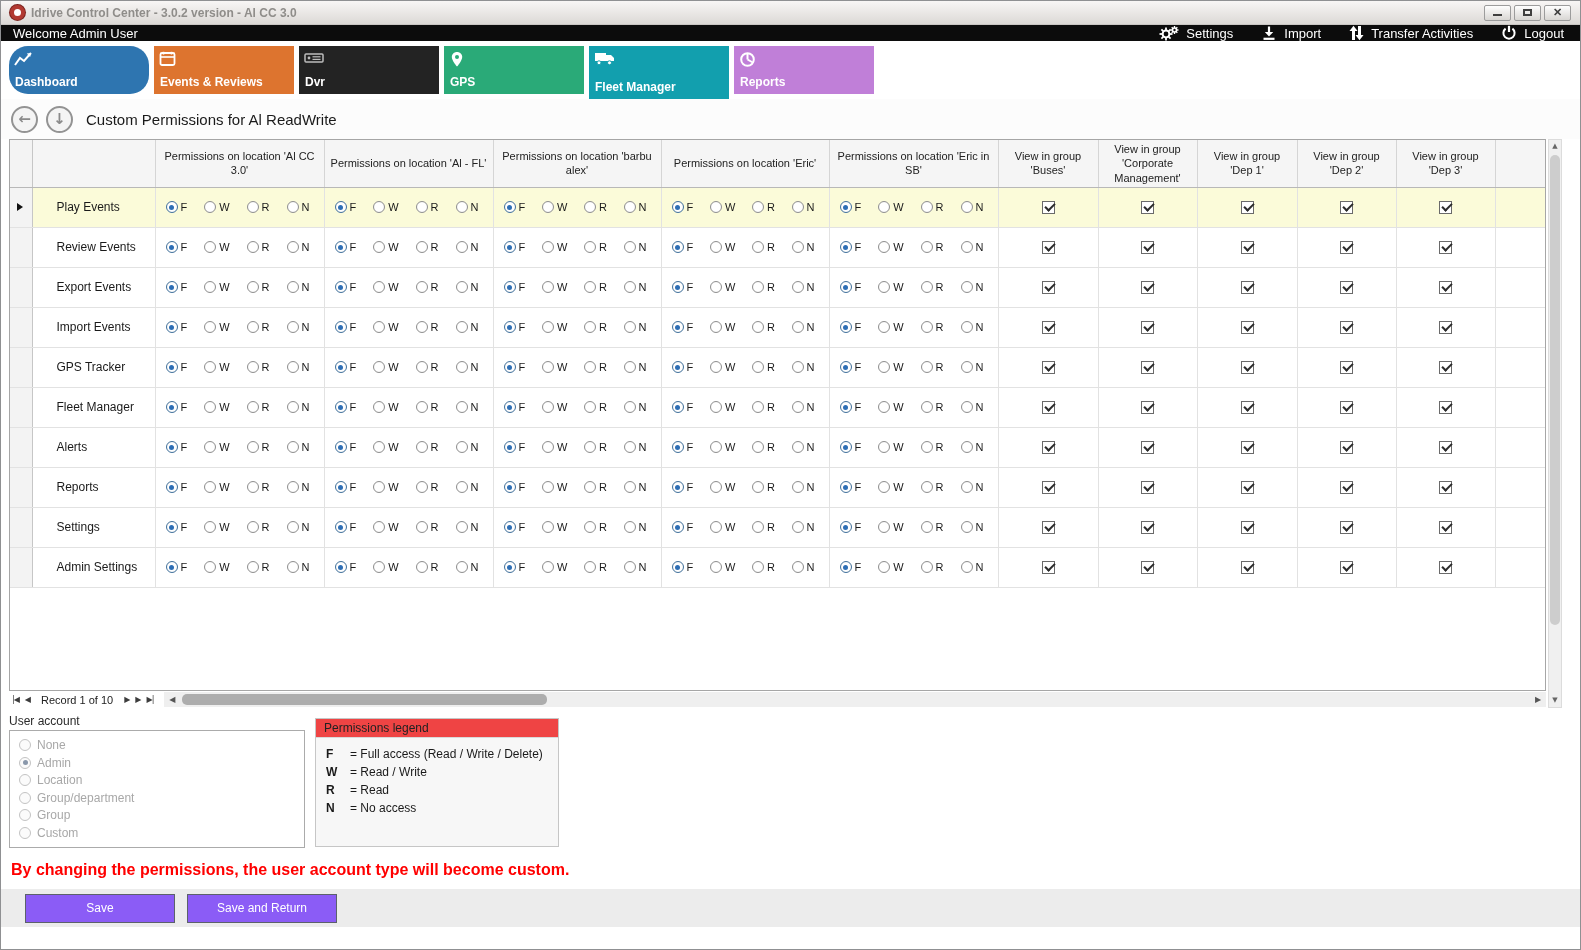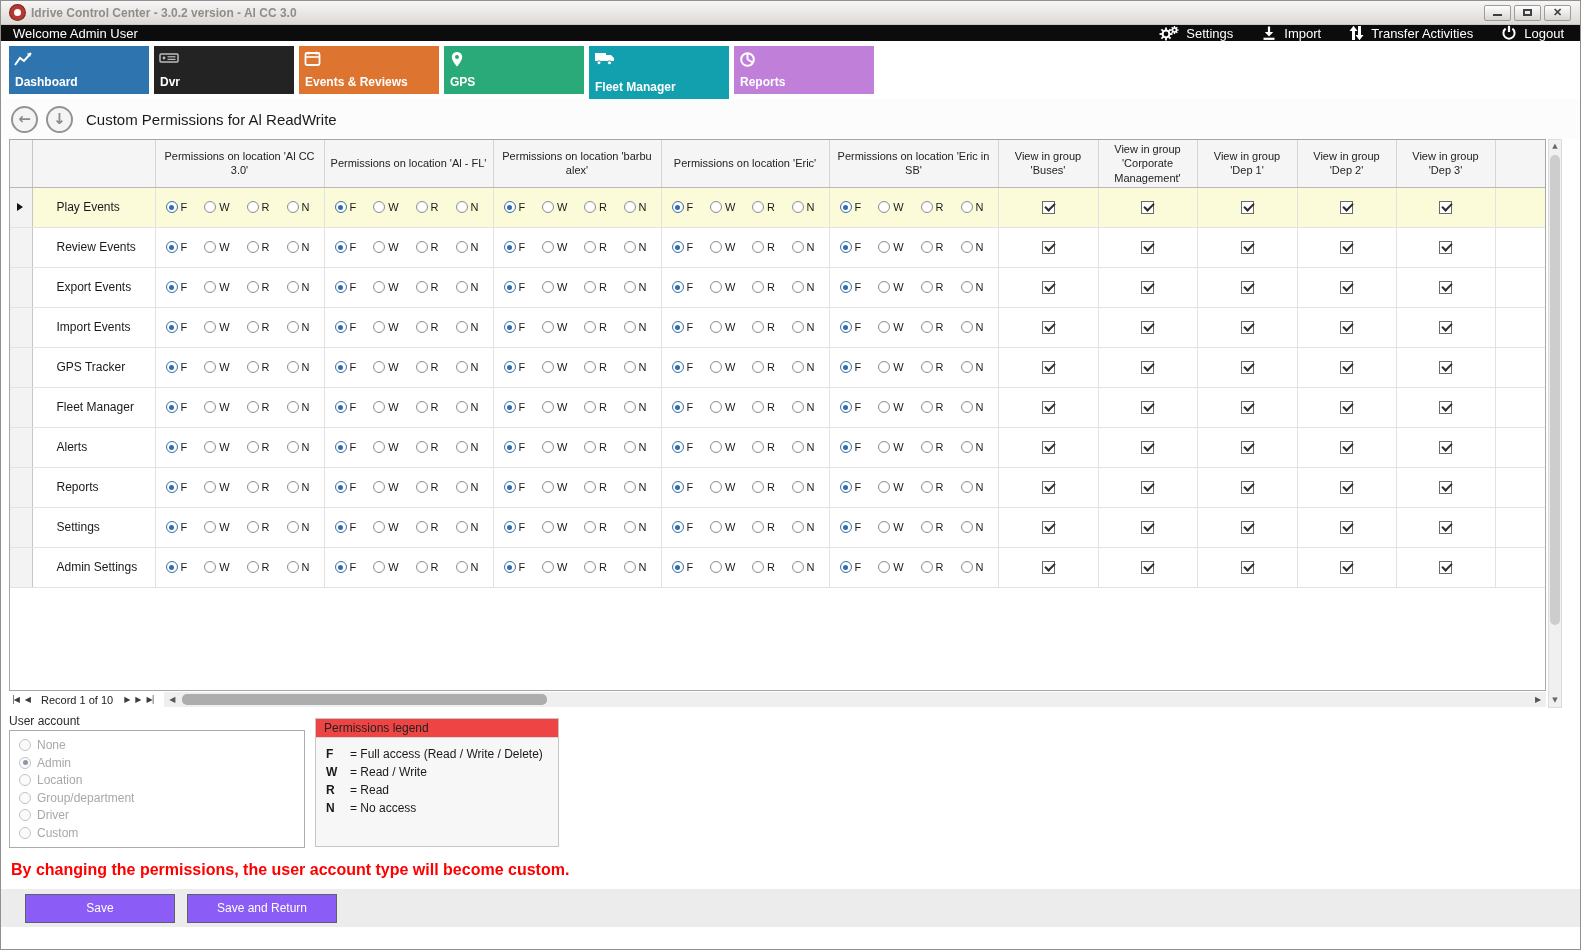--- a/index.html
+++ b/index.html
@@ -146,44 +146,44 @@
         <svg width="16" height="16" viewBox="0 0 16 16">
           <path d="M4.6 3.6 A 5.6 5.6 0 1 0 11.4 3.6" fill="none" stroke="#fff" stroke-width="2"></path>
           <line x1="8" y1="0.8" x2="8" y2="7" stroke="#fff" stroke-width="2.2"></line>
         </svg>
         <span>Logout</span>
       </span>
     </div>
   </div>
 
   <div class="tabstrip">
-    <div class="tab" style="background: rgb(46, 117, 176);">
+    <div class="tab" style="background: rgb(46, 117, 176); border-radius: 19px;">
       <svg class="tab-icon" width="20" height="16" viewBox="0 0 20 16">
         <polyline points="1,14 6,7 10,10 17,2" fill="none" stroke="#fff" stroke-width="2"></polyline>
         <polygon points="17,2 12.8,2.6 16.2,6" fill="#fff"></polygon>
       </svg>
       <span class="tab-label">Dashboard</span>
+    </div>
+    <div class="tab" style="background: rgb(221, 116, 47);">
+      <svg class="tab-icon" width="18" height="16" viewBox="0 0 18 16">
+        <rect x="1.5" y="2" width="14" height="12" rx="1.5" fill="none" stroke="#fff" stroke-width="1.8"></rect>
+        <line x1="1.5" y1="6" x2="15.5" y2="6" stroke="#fff" stroke-width="1.6"></line>
+        <line x1="4.5" y1="0.8" x2="4.5" y2="3.5" stroke="#fff" stroke-width="1.6"></line>
+        <line x1="12.5" y1="0.8" x2="12.5" y2="3.5" stroke="#fff" stroke-width="1.6"></line>
+      </svg>
+      <span class="tab-label">Events &amp; Reviews</span>
     </div>
     <div class="tab" style="background: rgb(35, 35, 35);">
       <svg class="tab-icon" width="20" height="15" viewBox="0 0 20 15">
         <rect x="1" y="3" width="18" height="8" rx="1" fill="none" stroke="#bdbdbd" stroke-width="1.5"></rect>
         <circle cx="5" cy="7" r="1.4" fill="#bdbdbd"></circle>
         <line x1="8.5" y1="5.8" x2="16.5" y2="5.8" stroke="#bdbdbd" stroke-width="1.2"></line>
         <line x1="8.5" y1="8.4" x2="16.5" y2="8.4" stroke="#bdbdbd" stroke-width="1.2"></line>
       </svg>
       <span class="tab-label">Dvr</span>
-    </div>
-    <div class="tab" style="background: rgb(221, 116, 47);">
-      <svg class="tab-icon" width="18" height="16" viewBox="0 0 18 16">
-        <rect x="1.5" y="2" width="14" height="12" rx="1.5" fill="none" stroke="#fff" stroke-width="1.8"></rect>
-        <line x1="1.5" y1="6" x2="15.5" y2="6" stroke="#fff" stroke-width="1.6"></line>
-        <line x1="4.5" y1="0.8" x2="4.5" y2="3.5" stroke="#fff" stroke-width="1.6"></line>
-        <line x1="12.5" y1="0.8" x2="12.5" y2="3.5" stroke="#fff" stroke-width="1.6"></line>
-      </svg>
-      <span class="tab-label">Events &amp; Reviews</span>
     </div>
     <div class="tab" style="background: rgb(42, 170, 120); padding-left: 36px;">
       <svg class="tab-icon" width="16" height="17" viewBox="0 0 16 17">
         <path d="M8 1 C5 1 2.8 3.2 2.8 6 C2.8 9.8 8 15.6 8 15.6 C8 15.6 13.2 9.8 13.2 6 C13.2 3.2 11 1 8 1 Z" fill="#fff"></path>
         <circle cx="8" cy="6" r="2" fill="#2aaa78"></circle>
       </svg>
       <span class="tab-label">GPS</span>
     </div>
     <div class="tab selected" style="background: rgb(18, 159, 174);">
       <svg class="tab-icon" width="21" height="15" viewBox="0 0 21 15">
@@ -1592,21 +1592,21 @@
           <div class="uopt">
             <span class="uradio"></span>
             <span>Location</span>
           </div>
           <div class="uopt">
             <span class="uradio"></span>
             <span>Group/department</span>
           </div>
           <div class="uopt">
             <span class="uradio"></span>
-            <span>Driver</span>
+            <span>Group</span>
           </div>
           <div class="uopt">
             <span class="uradio"></span>
             <span>Custom</span>
           </div>
         </div>
     </div>
     <div class="legend">
       <div class="legend-header">Permissions legend</div>
       <div class="legend-body" id="legend-body">

